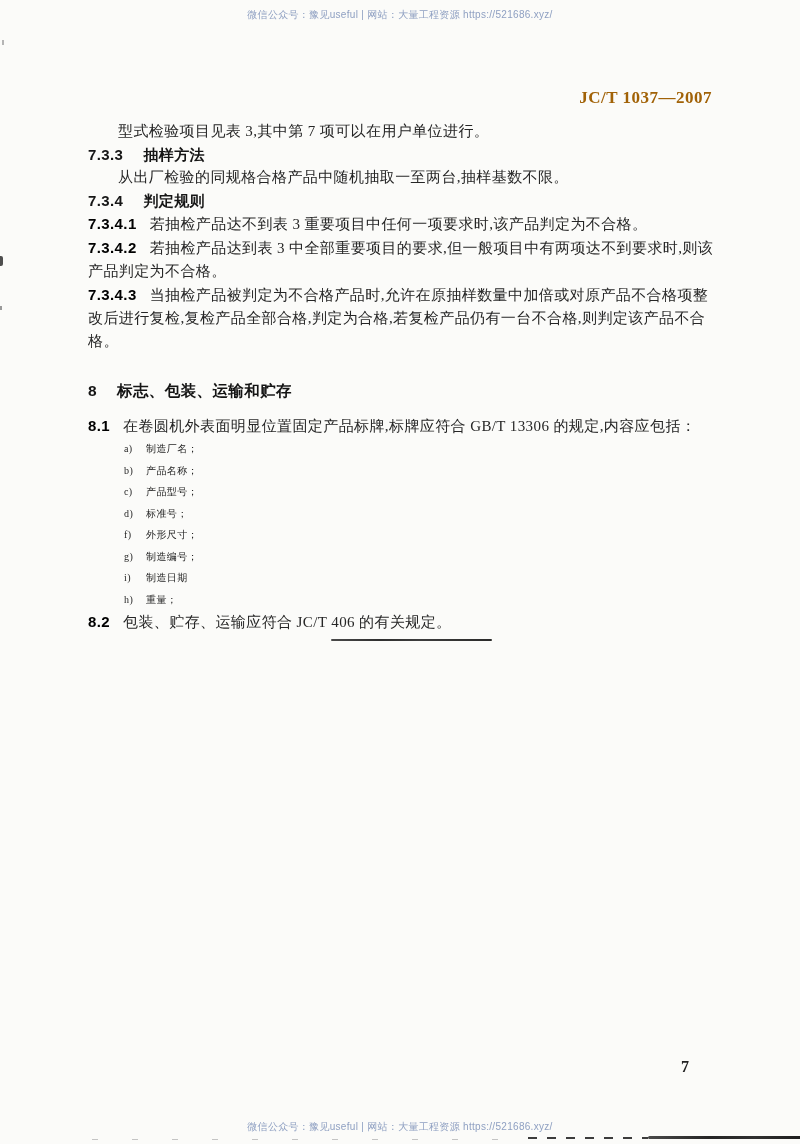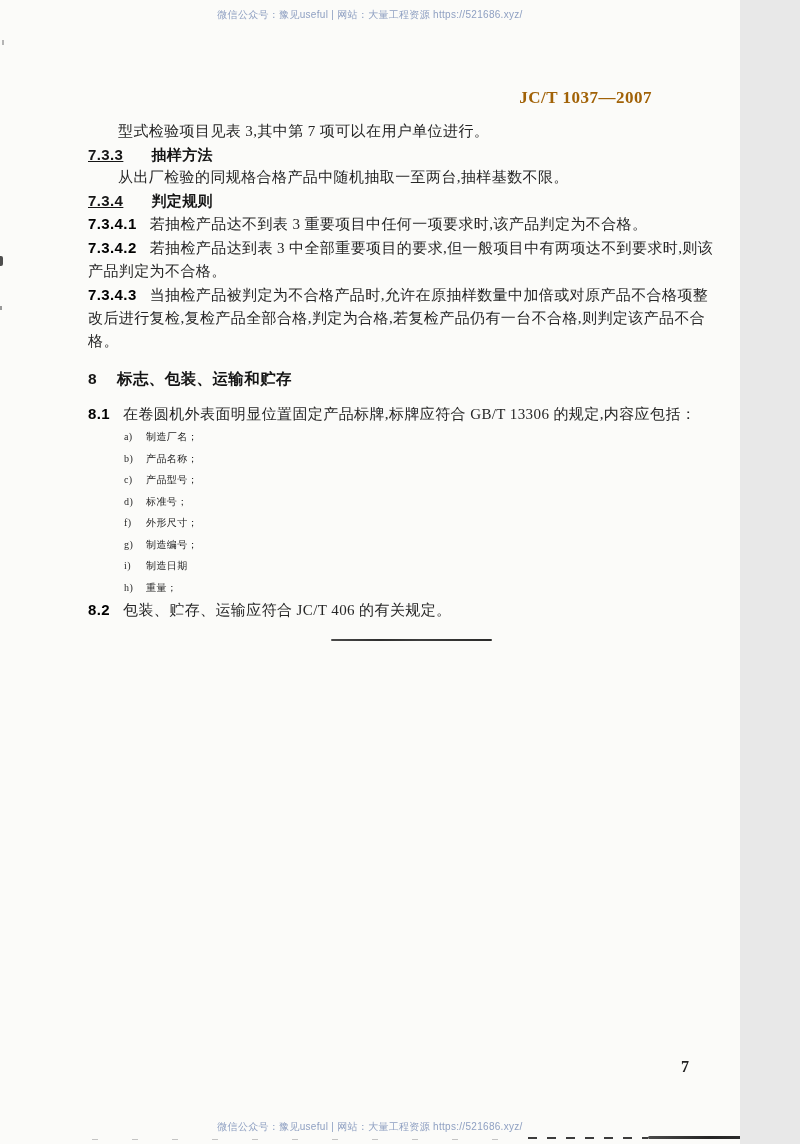--- a/index.html
+++ b/index.html
@@ -1,19 +1,19 @@
 <!DOCTYPE html>
 <html><head>
 <meta charset="utf-8">
 <style>
   html,body{margin:0;padding:0;}
   body{background:#e8e8e8;}
   .page{
     position:relative;
-    width:740px;height:1144px;
+    width:800px;height:1144px;
     background:#fbfbf9;
     overflow:hidden;
     font-family:"Liberation Serif", serif;
     color:#262626;
   }
   
   .watermark{
     position:absolute;left:0;width:100%;
     text-align:center;
     font-family:"Liberation Sans", sans-serif;
@@ -41,33 +41,33 @@
     letter-spacing:0.4px;
   }
   .para{margin:0;}
   .indented{text-indent:2em;}
   .clause-heading{
     font-family:"Liberation Sans", sans-serif;
     font-weight:700;
     color:#161616;
     margin:0;
   }
-  .clause-heading .num{margin-right:28px;text-decoration:underline;}
+  .clause-heading .num{margin-right:20px;}
   .clause .num{
     font-family:"Liberation Sans", sans-serif;
     font-weight:700;
     margin-right:13px;
     color:#000000;
   }
   .section-heading{
     font-family:"Liberation Sans", sans-serif;
     font-weight:700;
     font-size:15.5px;
     color:#141414;
-    margin:14px 0 0 0;
+    margin:26px 0 0 0;
   }
   .section-heading .num{margin-right:20px;}
   .clause-81{margin-top:12px;}
   
   .letter-list{margin:0;padding:0;list-style:none;}
   .letter-list li{
     margin:0;
     line-height:21.5px;
     font-size:10px;
   }

